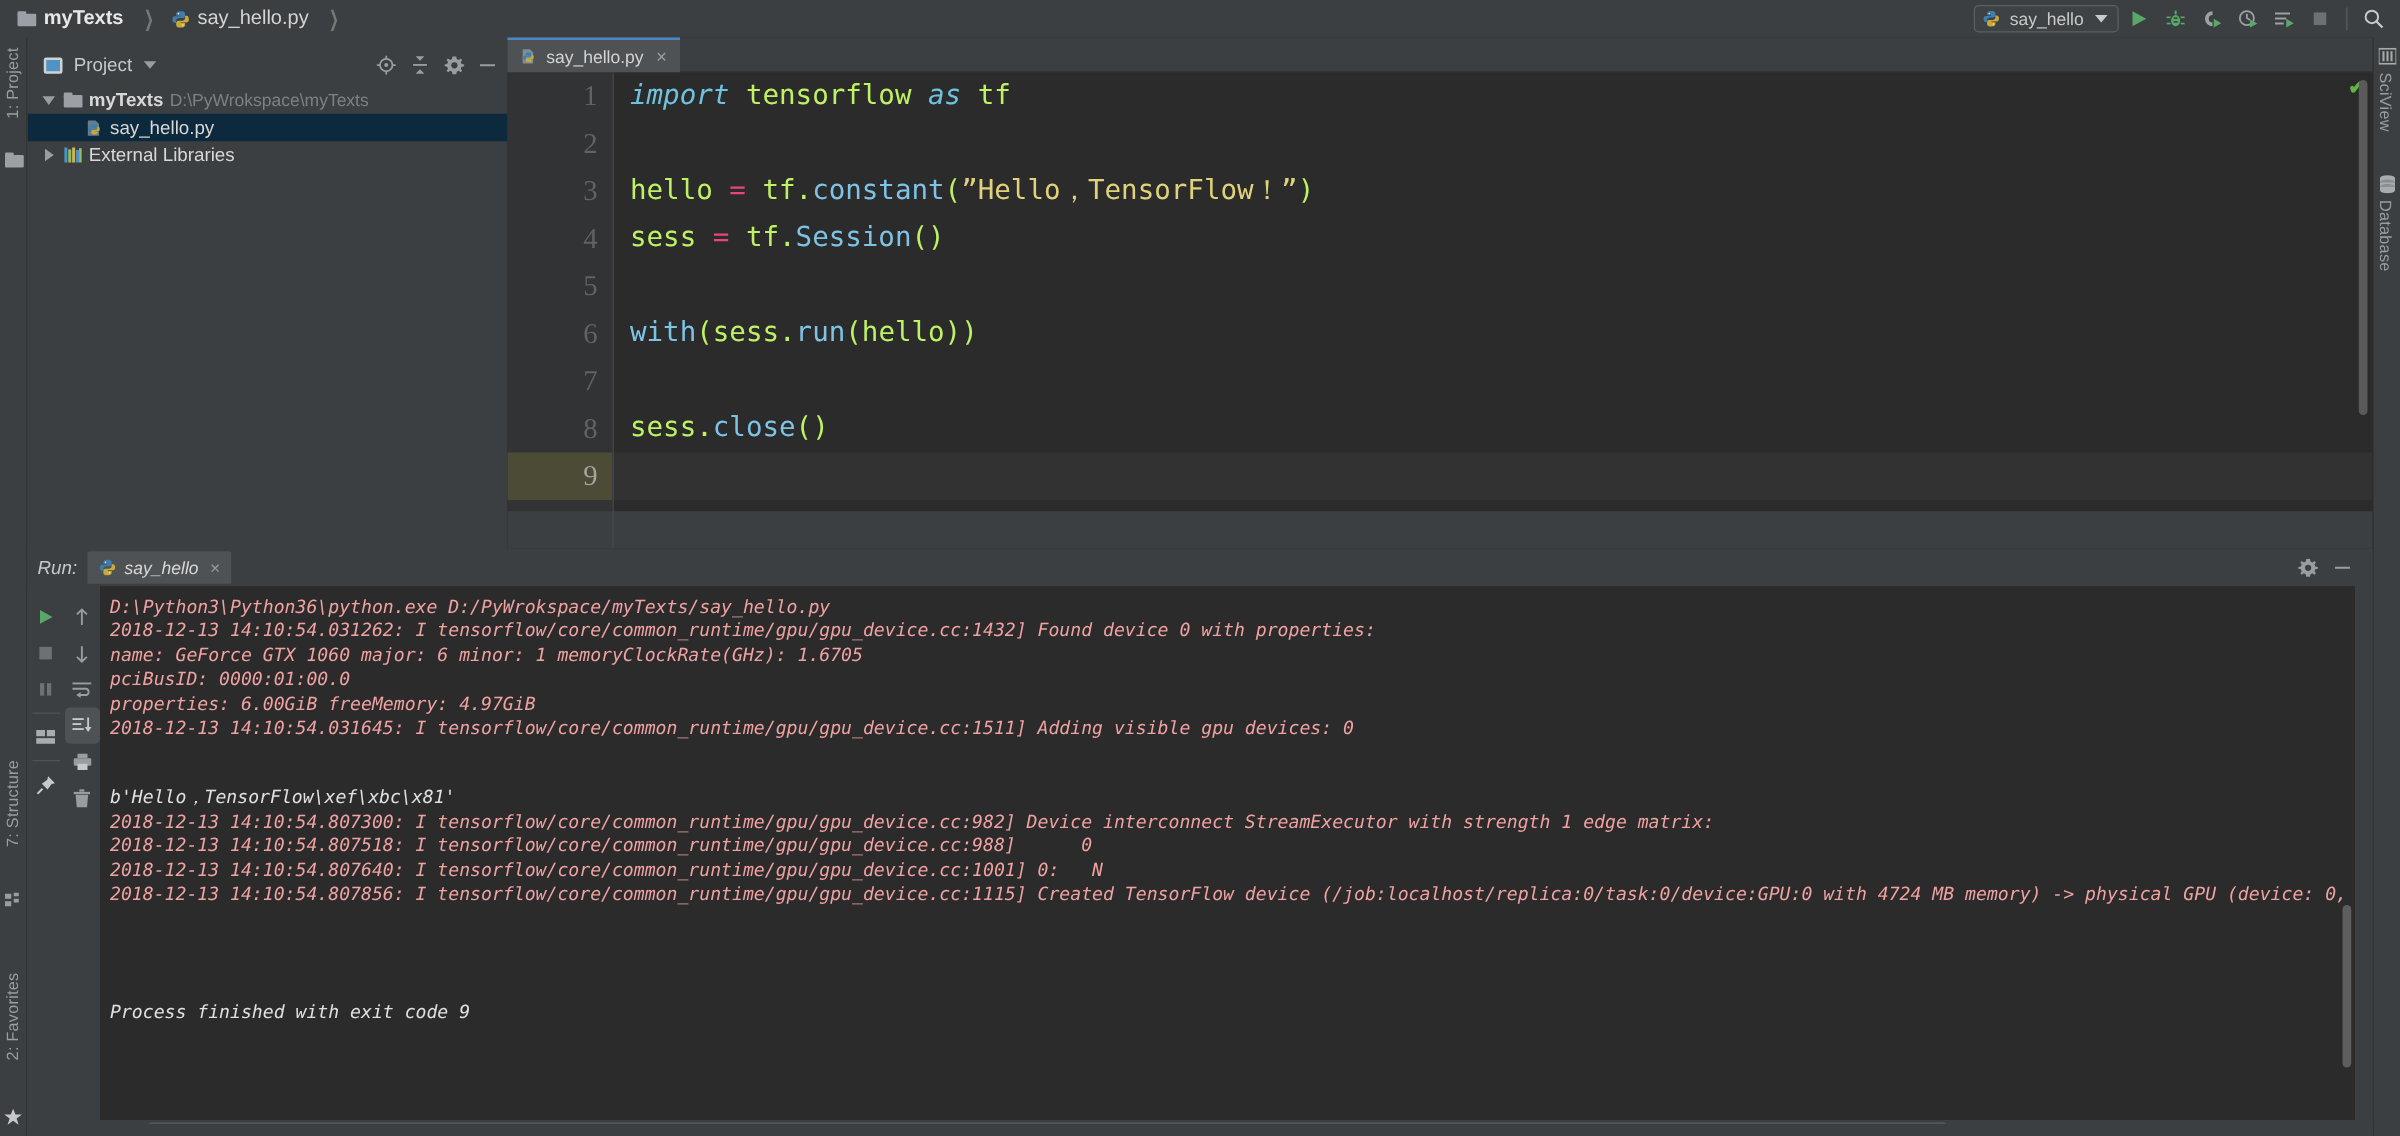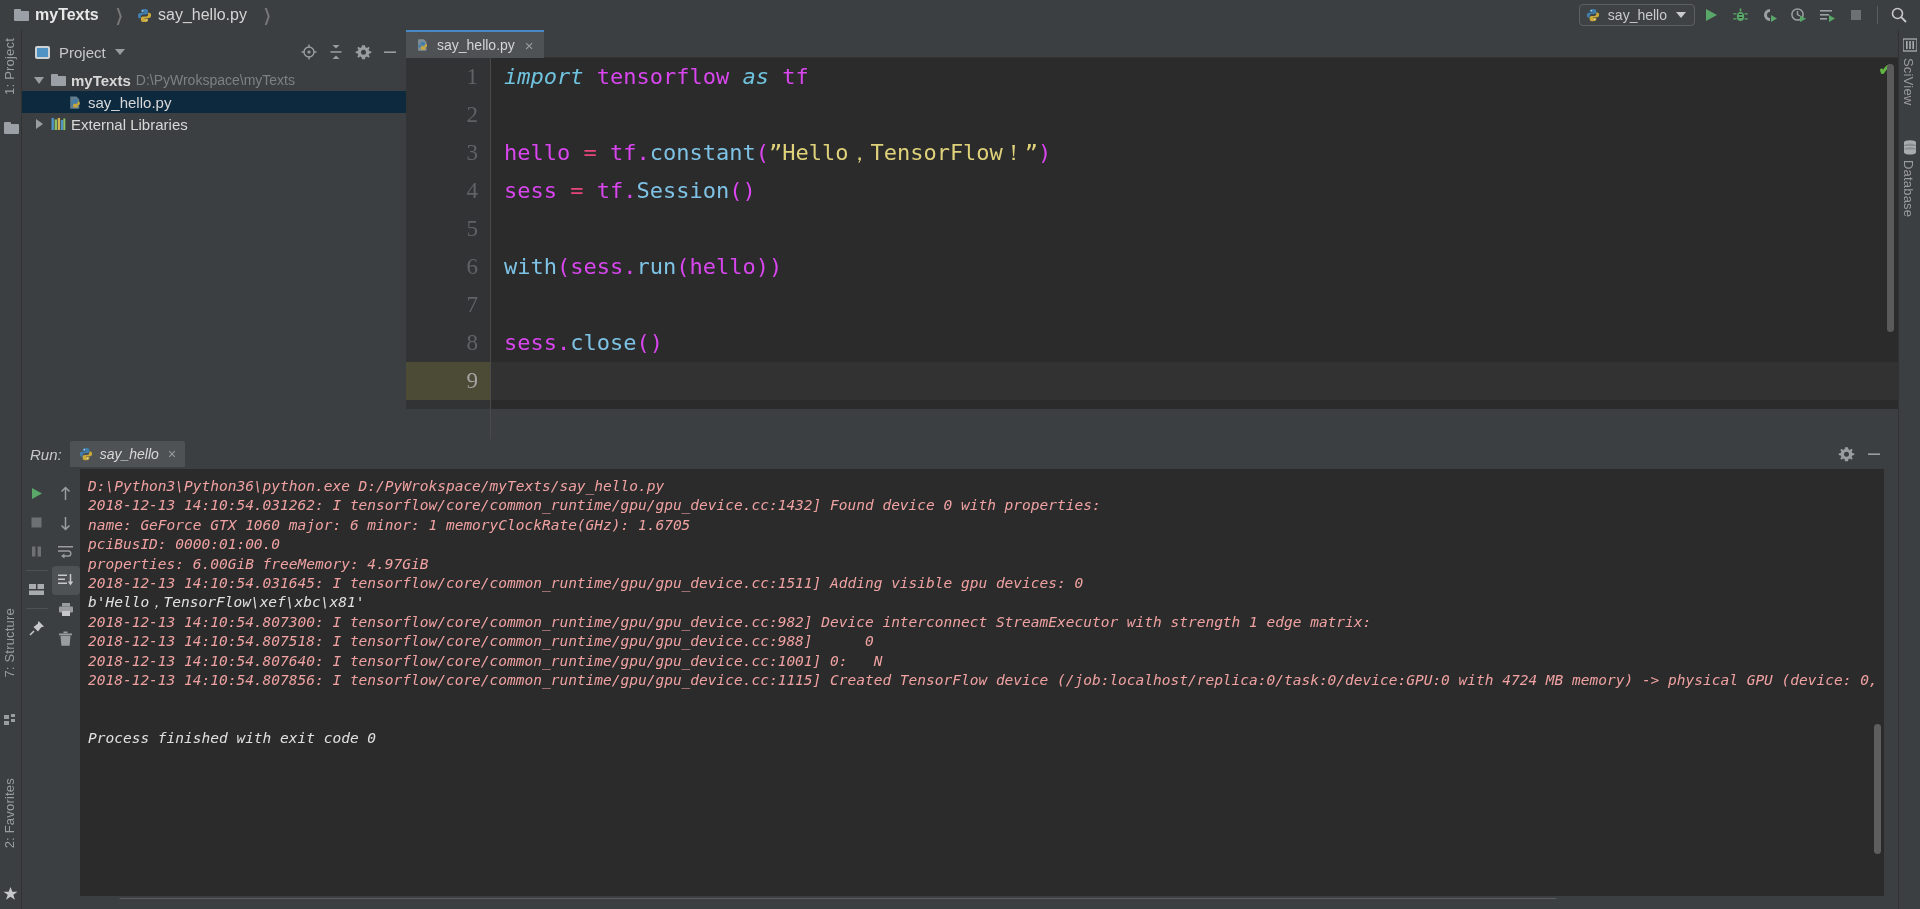--- a/index.html
+++ b/index.html
@@ -147,21 +147,21 @@
   .gutter .ln.cur { background: #4b4b36; color: #a4a3a3; }
 
   .code {
     position: absolute; left: 84px; top: 28px; right: 0; height: 381px;
     background: #2b2b2b; overflow: hidden;
     font-family: "DejaVu Sans Mono", monospace; font-size: 22px;
   }
   .code .row { height: 38px; line-height: 38px; padding-left: 14px; white-space: pre; }
   .code .row.cur { background: #323232; }
   .k-imp { color: #6fc3df; font-style: italic; }
-  .k-plain { color: #d946ef; }
+  .k-plain { color: #bef264; }
   .k-op { color: #e8457f; }
   .k-fn { color: #7ec3e6; }
   .k-str { color: #e0d27a; }
   .gutter-sep {
     position: absolute; left: 84px; top: 28px; width: 1px; height: 381px;
     background: #4a4a4a; z-index: 3;
   }
   .editor-scroll {
     position: absolute; right: 4px; top: 34px; width: 7px; height: 268px;
     background: #5a5a5a; border-radius: 4px;
@@ -212,21 +212,21 @@
   .side-divider { width: 22px; height: 1px; background: #4f5254; margin: 4px 0; }
 
   .console {
     position: absolute; left: 58px; top: 30px; right: 14px; height: 427px;
     background: #2b2b2b; overflow: hidden;
     font-family: "DejaVu Sans Mono", monospace; font-size: 14.5px;
     padding: 8px 0 0 8px;
   }
   .console .cline { height: 19.4px; line-height: 19.4px; white-space: pre; }
   .c-err { color: #f0a1a1; }
-  .c-out { color: #e0e0e0; }
+  .c-out { color: #e0e0e0; margin-top: 36px; }
   .console-scroll {
     position: absolute; right: 3px; top: 255px; width: 7px; height: 130px;
     background: #5e5e5e; border-radius: 4px;
   }
   .console-hscroll {
     position: absolute; left: 96px; bottom: 4px; width: 1440px; height: 7px;
     background: #5e5e5e; border-radius: 4px;
   }
   .run-bottom {
     position: absolute; left: 0; bottom: 0; width: 100%; height: 10px;
@@ -637,21 +637,21 @@
       <div class="cline c-err">pciBusID: 0000:01:00.0</div>
       <div class="cline c-err">properties: 6.00GiB freeMemory: 4.97GiB</div>
       <div class="cline c-err">2018-12-13 14:10:54.031645: I tensorflow/core/common_runtime/gpu/gpu_device.cc:1511] Adding visible gpu devices: 0</div>
       <div class="cline c-out">b'Hello，TensorFlow\xef\xbc\x81'</div>
       <div class="cline c-err">2018-12-13 14:10:54.807300: I tensorflow/core/common_runtime/gpu/gpu_device.cc:982] Device interconnect StreamExecutor with strength 1 edge matrix:</div>
       <div class="cline c-err">2018-12-13 14:10:54.807518: I tensorflow/core/common_runtime/gpu/gpu_device.cc:988]      0</div>
       <div class="cline c-err">2018-12-13 14:10:54.807640: I tensorflow/core/common_runtime/gpu/gpu_device.cc:1001] 0:   N</div>
       <div class="cline c-err">2018-12-13 14:10:54.807856: I tensorflow/core/common_runtime/gpu/gpu_device.cc:1115] Created TensorFlow device (/job:localhost/replica:0/task:0/device:GPU:0 with 4724 MB memory) -&gt; physical GPU (device: 0, name: GeForce GTX 1060, pci bus id: 0000:01:00.0, compute capability: 6.1)</div>
       <div class="cline c-err">&nbsp;</div>
       <div class="cline c-err">&nbsp;</div>
-      <div class="cline c-out">Process finished with exit code 0</div>
+      <div class="cline c-out">Process finished with exit code 9</div>
       <div class="console-scroll"></div>
     </div>
 
     <div class="console-hscroll"></div>
     <div class="run-bottom"></div>
   </div>
 
 </div>
 
 </body></html>

